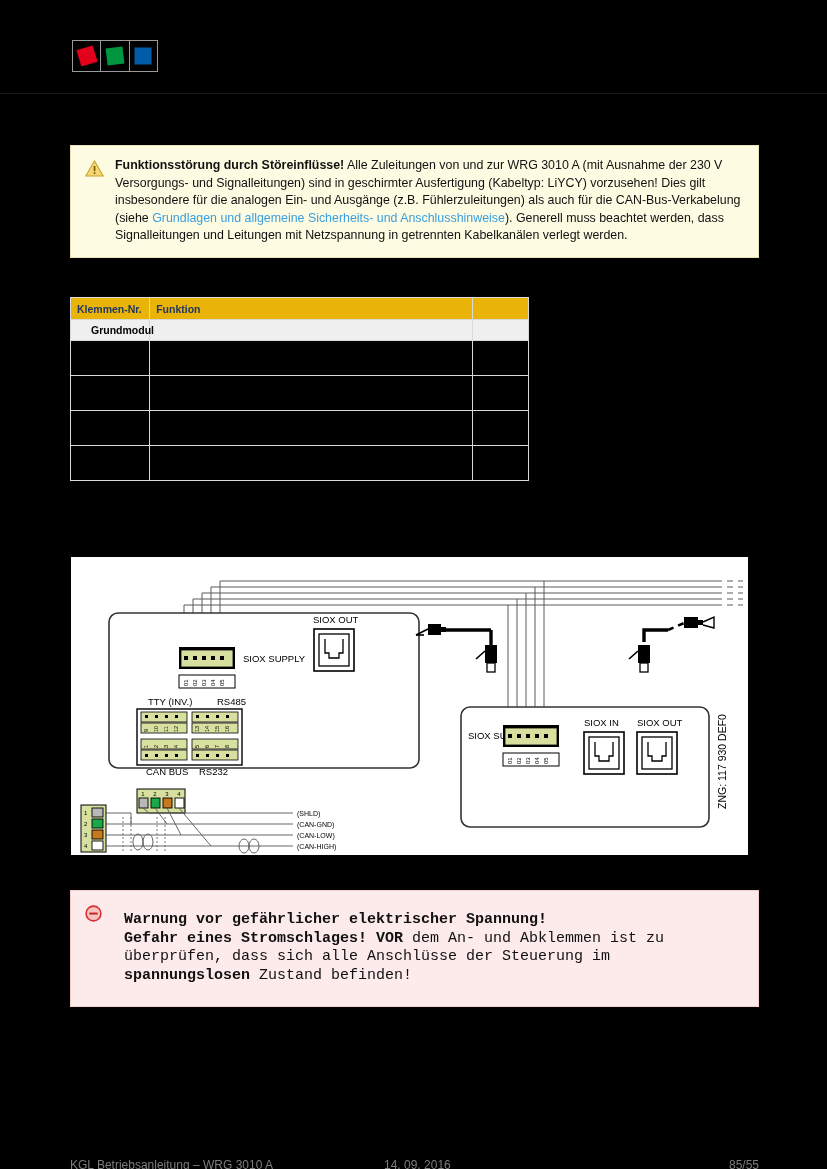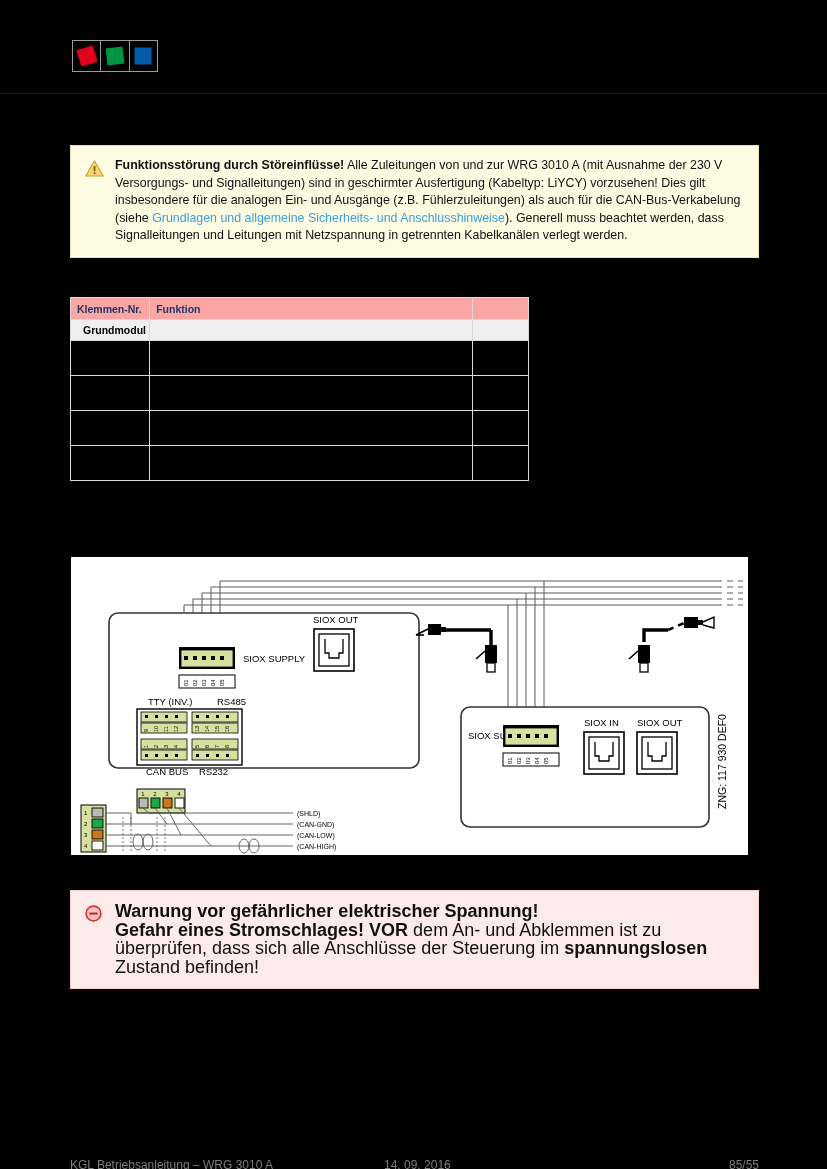--- a/index.html
+++ b/index.html
@@ -32,37 +32,37 @@
   .infobox .ico{position:absolute;left:14px;top:14px;width:19px;height:17px;}
   .infobox p{margin:0;font-size:12.4px;line-height:17.6px;color:#111;text-align:left;}
   .b{font-weight:bold;}
   .lnk{color:#3a9fe0;}
 
   
   .table{position:absolute;left:70px;top:297px;width:459px;
          border-collapse:collapse;table-layout:fixed;}
   .table td,.table th{border:1px solid #d9d9d9;padding:0;margin:0;}
   .c1{width:79px;} .c2{width:322px;} .c3{width:56px;}
-  .hdr td{background:#fca5a5;height:21px;font-size:10.5px;font-weight:bold;
+  .hdr td{background:#eab308;height:21px;font-size:10.5px;font-weight:bold;
           color:#1f3864;padding:0 6px;vertical-align:middle;}
   .sub td{background:#efefef;height:20px;font-size:10.5px;font-weight:bold;
-          color:#000;padding:0 12px;vertical-align:middle;}
+          color:#000;padding:0 20px;vertical-align:middle;}
   .blank td{background:#000;height:34px;}
 
   
   .diagram{position:absolute;left:70px;top:556px;width:679px;height:300px;
            background:#fff;border:1px solid #000;box-sizing:border-box;overflow:hidden;}
   .diagram svg{display:block;}
 
   
   .warnbox{position:absolute;left:70px;top:890px;width:689px;
            background:#fdeaea;border:1px solid #f3cccc;box-sizing:border-box;
            padding:11px 14px 12px 44px;}
   .warnbox .ico{position:absolute;left:14px;top:14px;width:17px;height:17px;}
-  .warnbox p{margin:0;font-size:18px;line-height:18.5px;color:#111;}
+  .warnbox p{margin:9px;font-size:15px;line-height:18.5px;color:#111;font-family:Liberation Mono, monospace;}
 
   
   .footer{position:absolute;left:70px;top:1110px;width:689px;height:18px;
           color:#7d7d7d;font-size:12px;margin-top:48px;}
   .f-left{position:absolute;left:0;top:0;}
   .f-mid{position:absolute;left:314px;top:0;}
   .f-right{position:absolute;right:0;top:0;}
 </style>
 </head>
 <body>

